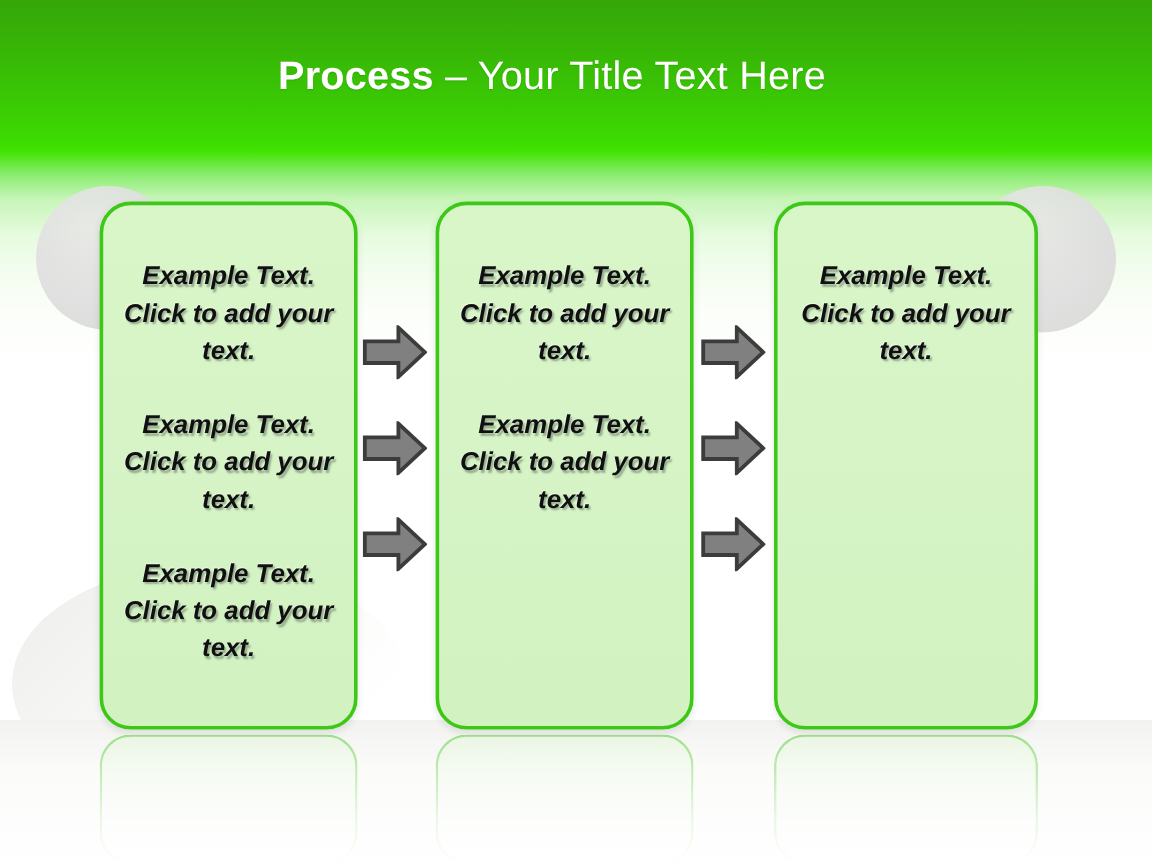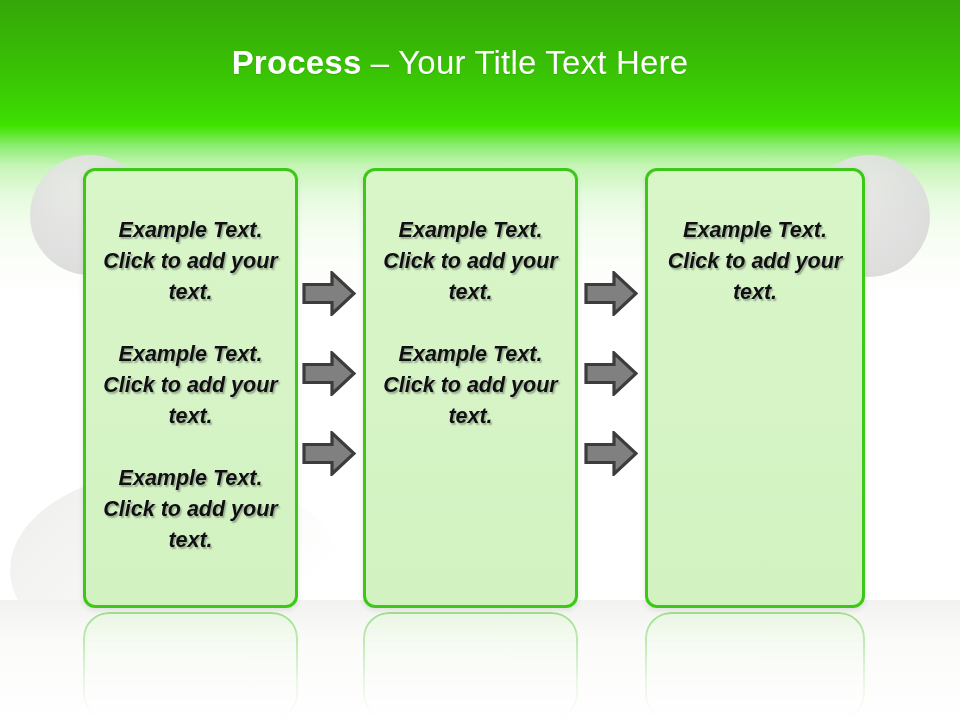--- a/index.html
+++ b/index.html
@@ -94,21 +94,21 @@
     text-shadow: 0 1px 1px rgba(0,80,0,0.18);
   }
   .title-bold { font-weight: bold; }
   .title-rest { font-weight: normal; }
 
   
   .pbox {
     position: absolute;
     box-sizing: border-box;
     border: 3px solid #3dc717;
-    border-radius: 12px;
+    border-radius: 26px;
     background: linear-gradient(to bottom, #d9f6c9 0%, #d6f4c6 45%, #d2f2c1 100%);
     box-shadow: 0 2px 5px rgba(90,110,90,0.16);
   }
 
   .pbox-inner {
     position: absolute;
     left: 0; right: 0; top: 0;
     text-align: center;
     padding: 0 14px;
     box-sizing: border-box;

